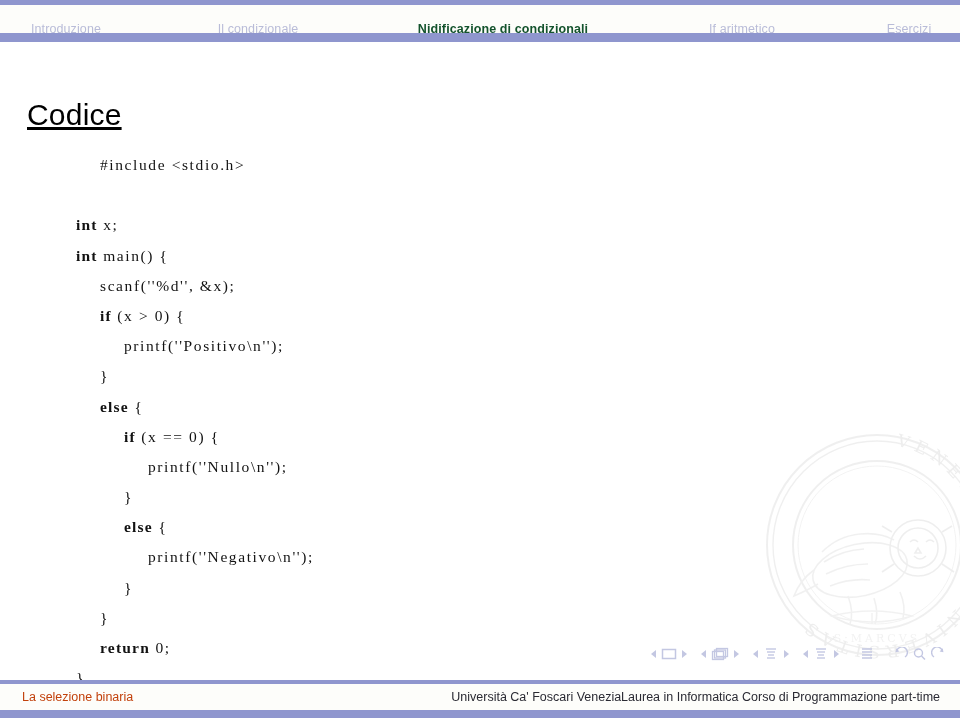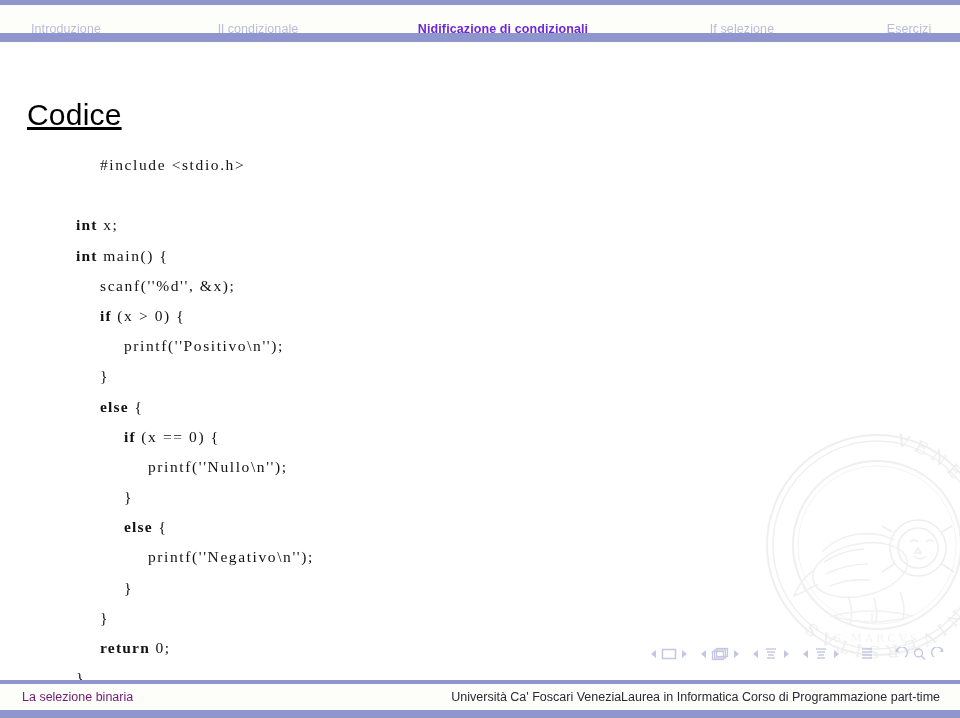--- a/index.html
+++ b/index.html
@@ -59,21 +59,21 @@
     align-items: center;
   }
   .navtab {
     font-size: 12.5px;
     letter-spacing: 0.1px;
     white-space: nowrap;
     color: #b9bcd8;
     text-align: center;
   }
   .navtab.active {
-    color: #6d28d9;
+    color: #14532d;
     font-weight: 600;
   }
 
   
   #frame-title {
     position: absolute;
     left: 27px;
     top: 98px;
     font-size: 30px;
     color: #000000;
@@ -169,21 +169,21 @@
     position: absolute;
     top: 30px; left: 0; width: 960px; height: 8px;
     background: #8f96ce;
   }
   #footer-left {
     position: absolute;
     left: 22px; top: 4px;
     height: 26px;
     display: flex; align-items: center;
     font-size: 12.5px;
-    color: #701a75;
+    color: #c2410c;
   }
   #footer-right {
     position: absolute;
     right: 20px; top: 4px;
     height: 26px;
     display: flex; align-items: center;
     font-size: 12.5px;
     color: #2a2a33;
     white-space: nowrap;
     margin-left: 8px;
@@ -195,21 +195,21 @@
 <div id="header">
   <div class="band-top"></div>
   <div class="band-mid"></div>
   <div class="band-bottom"></div>
   <div class="band-gap"></div>
 
   <div id="navtabs">
     <div class="navtab" style="position: absolute; left: 0px; top: 50%; transform: translate(66px, -50%) translateX(-50%);">Introduzione</div>
     <div class="navtab" style="position: absolute; left: 0px; top: 50%; transform: translate(258px, -50%) translateX(-50%);">Il condizionale</div>
     <div class="navtab active" style="position: absolute; left: 0px; top: 50%; transform: translate(503px, -50%) translateX(-50%);">Nidificazione di condizionali</div>
-    <div class="navtab" style="position: absolute; left: 0px; top: 50%; transform: translate(742px, -50%) translateX(-50%);">If selezione</div>
+    <div class="navtab" style="position: absolute; left: 0px; top: 50%; transform: translate(742px, -50%) translateX(-50%);">If aritmetico</div>
     <div class="navtab" style="position: absolute; left: 0px; top: 50%; transform: translate(909px, -50%) translateX(-50%);">Esercizi</div>
   </div>
 </div>
 
 <div id="frame-title">Codice</div>
 
 <div id="watermark">
   <svg viewBox="0 0 250 250" width="250" height="250">
     <defs>
       <path id="ringpath" d="M125,125 m-101,0 a101,101 0 1,1 202,0 a101,101 0 1,1 -202,0"></path>

